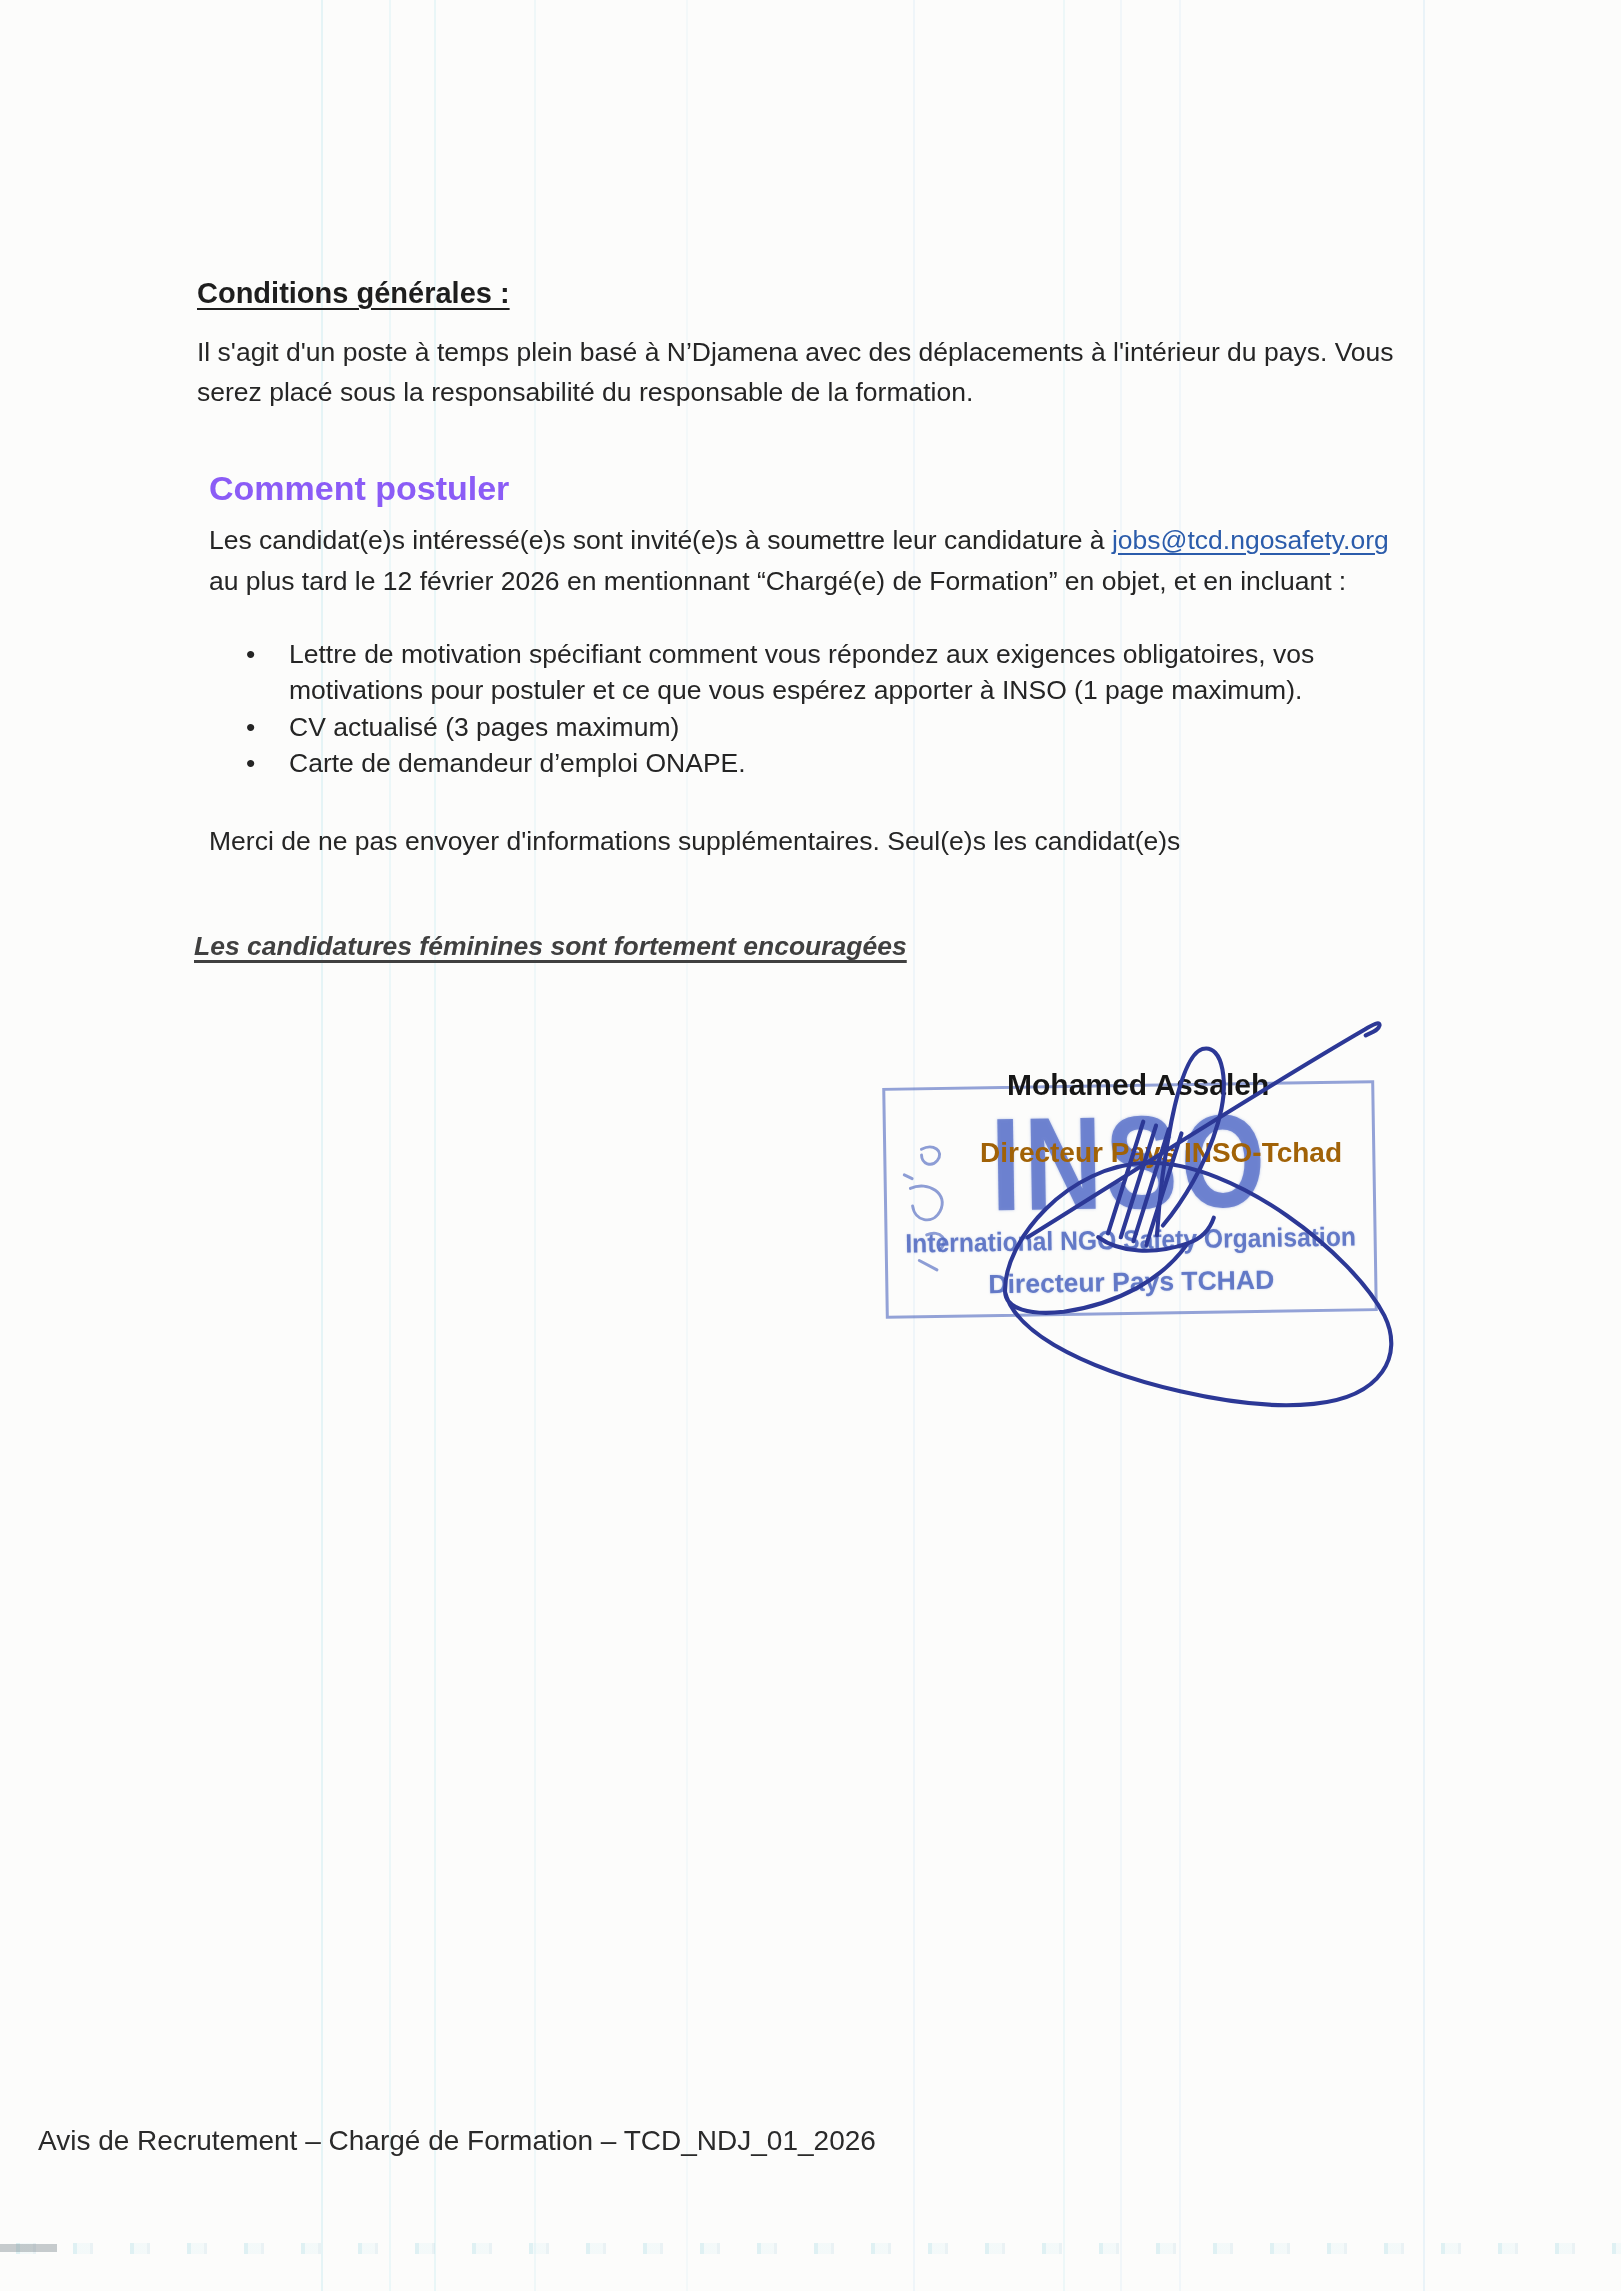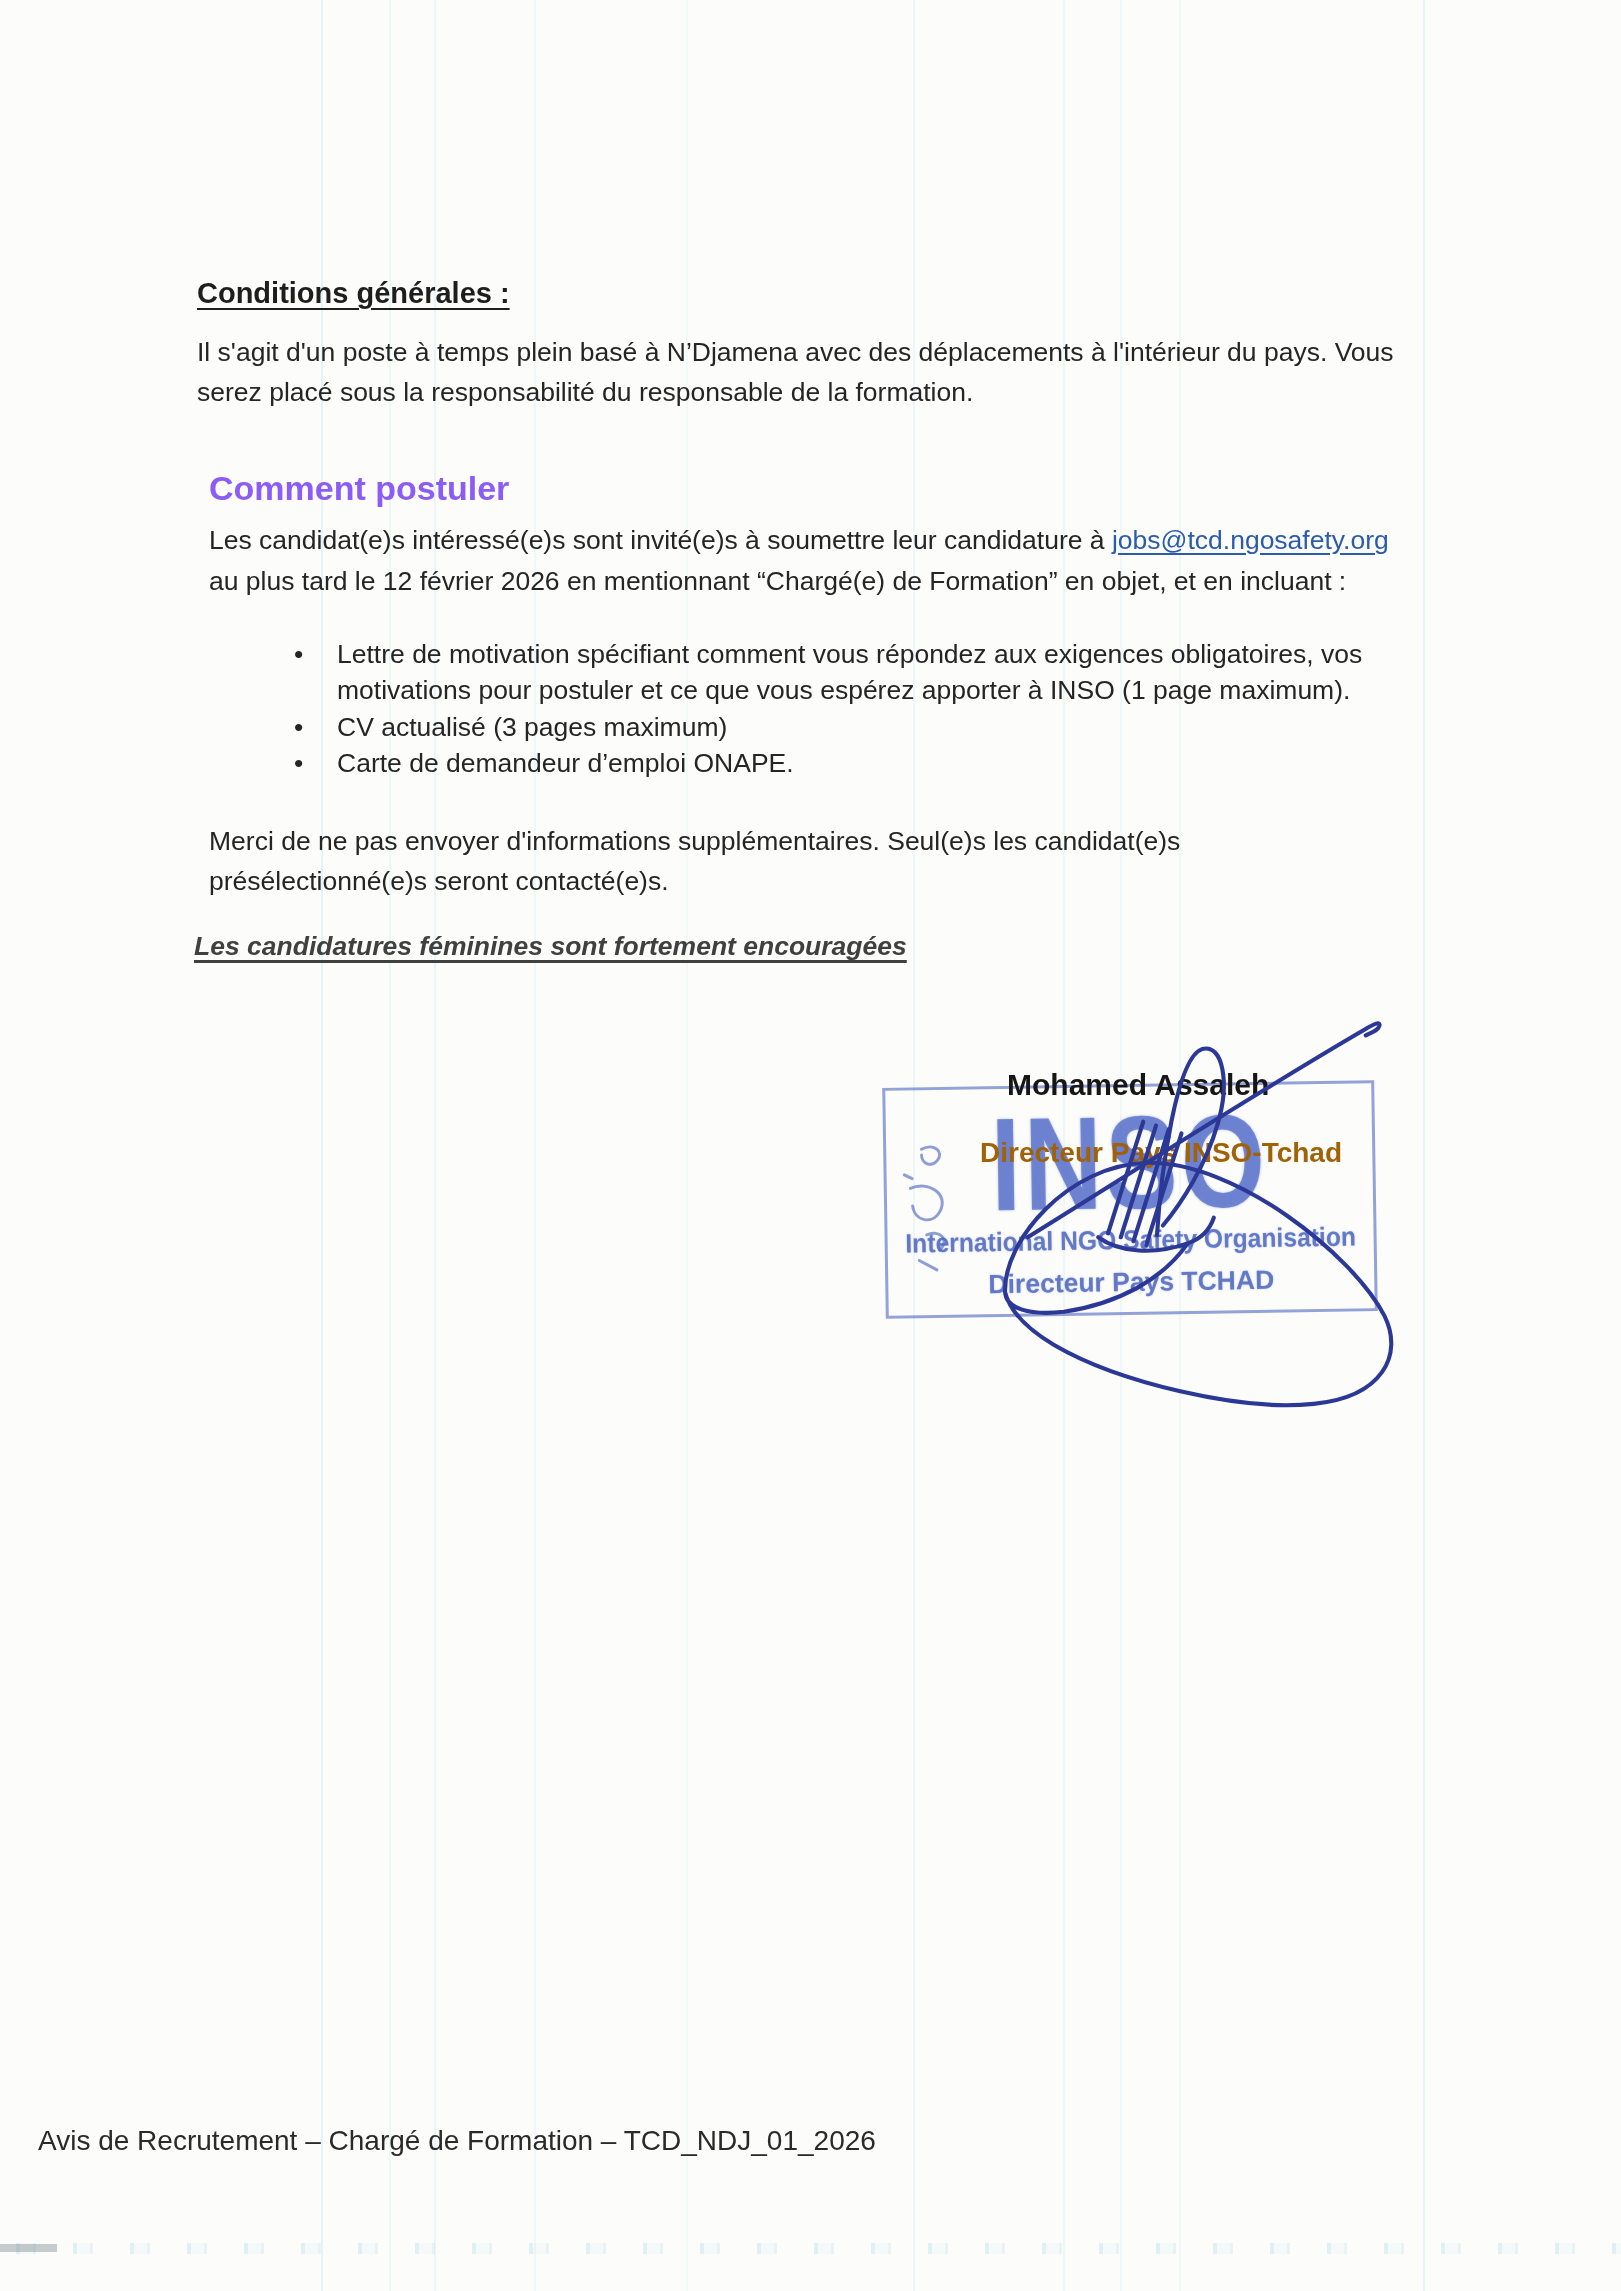--- a/index.html
+++ b/index.html
@@ -10,21 +10,21 @@
     overflow:hidden;
     font-family:"Liberation Sans", sans-serif;
     color:#232323;
   }
   .abs{position:absolute;white-space:nowrap;}
   .body-line{font-size:26.5px;line-height:40px;color:#252525;}
   .heading{font-size:29px;font-weight:bold;color:#1e1e1e;
            text-decoration:underline;text-underline-offset:4.9px;text-decoration-thickness:2px;}
   .subheading{font-size:34px;font-weight:bold;color:#8b5cf6;}
   .email{color:#2b5cab;text-decoration:underline;text-underline-offset:3.9px;cursor:pointer;}
-  .bullet-row{position:absolute;white-space:nowrap;margin-left:48px;}
+  .bullet-row{position:absolute;white-space:nowrap;}
   .bullet-marker{display:inline-block;width:43px;font-size:26.5px;color:#252525;}
   .bullet-text{font-size:26.5px;color:#252525;}
   .emphasis{font-size:26.5px;font-weight:bold;font-style:italic;color:#404040;
             text-decoration:underline;text-underline-offset:4.9px;text-decoration-thickness:2.5px;}
   .sig-name{font-size:30px;font-weight:bold;color:#161616;z-index:3;}
   .sig-title{font-size:28px;font-weight:bold;color:#a16207;z-index:3;text-align:center;}
   .stamp{
     position:absolute;left:884px;top:1084px;width:486px;height:225px;
     border:3.4px solid rgba(82,106,192,0.62);
     transform:rotate(-0.9deg);
@@ -97,21 +97,20 @@
     <span class="bullet-text">motivations pour postuler et ce que vous espérez apporter à INSO (1 page maximum).</span>
   </div>
   <div class="bullet-row" style="left:246px;top:712px;">
     <span class="bullet-marker">•</span><span class="bullet-text">CV actualisé (3 pages maximum)</span>
   </div>
   <div class="bullet-row" style="left:246px;top:748px;">
     <span class="bullet-marker">•</span><span class="bullet-text">Carte de demandeur d’emploi ONAPE.</span>
   </div>
 
   <div class="abs body-line" style="left:209px;top:821px;">Merci de ne pas envoyer d'informations supplémentaires. Seul(e)s les candidat(e)s</div>
-  <div class="abs body-line" style="left:209px;top:861px;">présélectionné(e)s seront contacté(e)s.</div>
 
   <div class="abs emphasis" style="left:194px;top:931px;">Les candidatures féminines sont fortement encouragées</div>
 
   <div class="abs sig-name" style="left:1007px;top:1068px;">Mohamed Assaleh</div>
   <div class="abs sig-title" style="left:980px;top:1137px;">Directeur Pays INSO-Tchad</div>
 
   <div class="stamp">
     <div class="stamp-acronym">INSO</div>
     <div class="stamp-org">International NGO Safety Organisation</div>
     <div class="stamp-title">Directeur Pays TCHAD</div>

